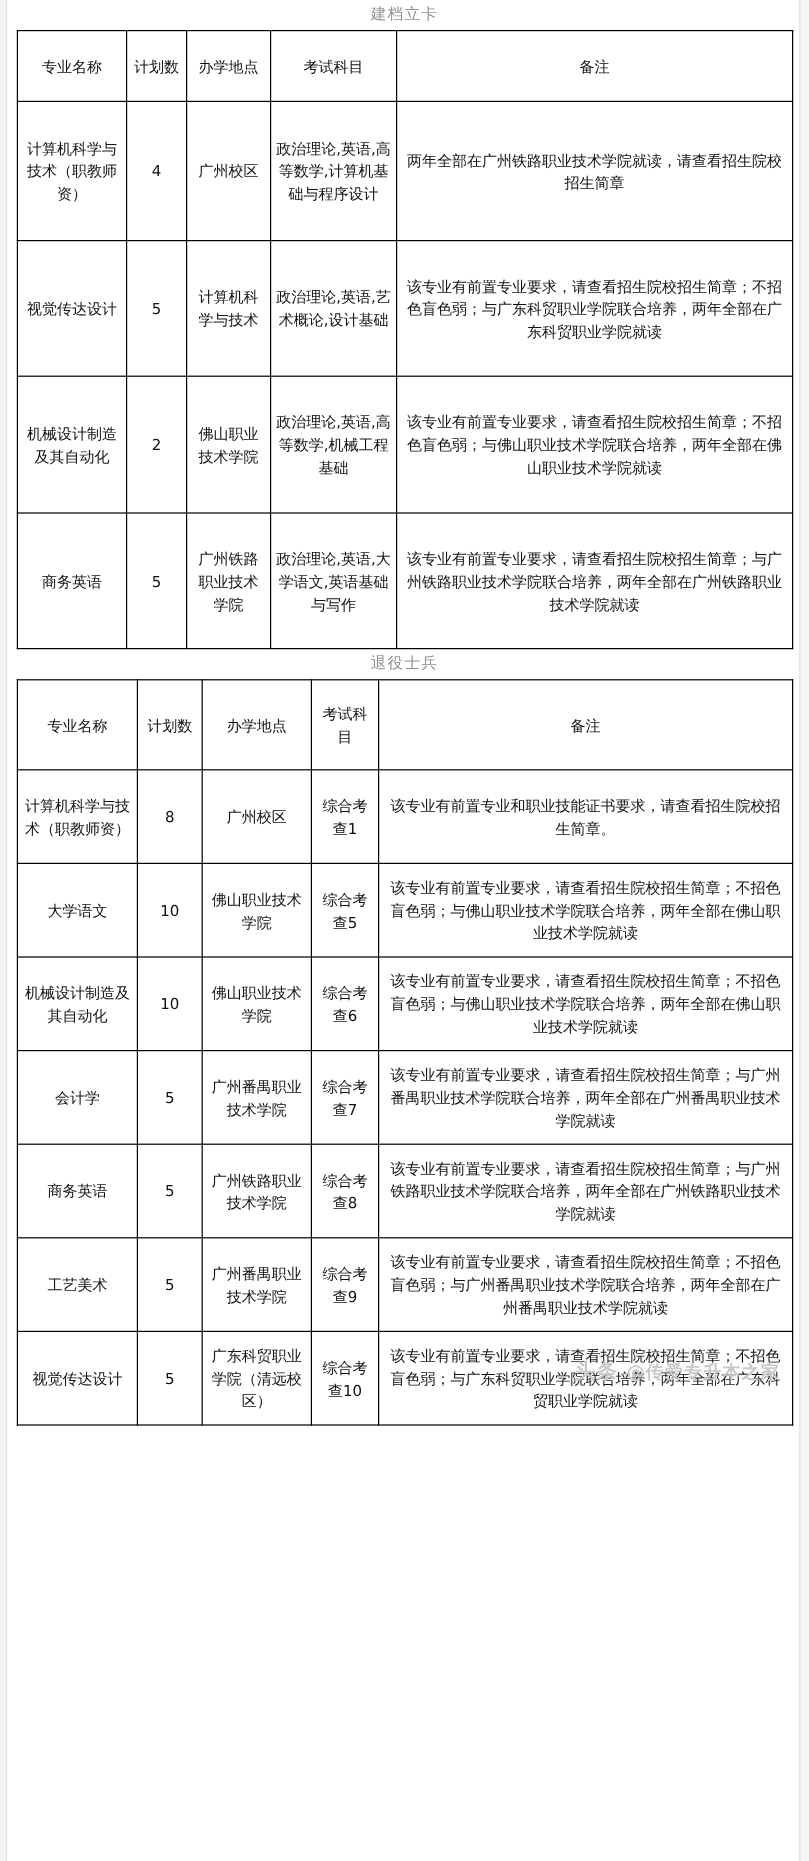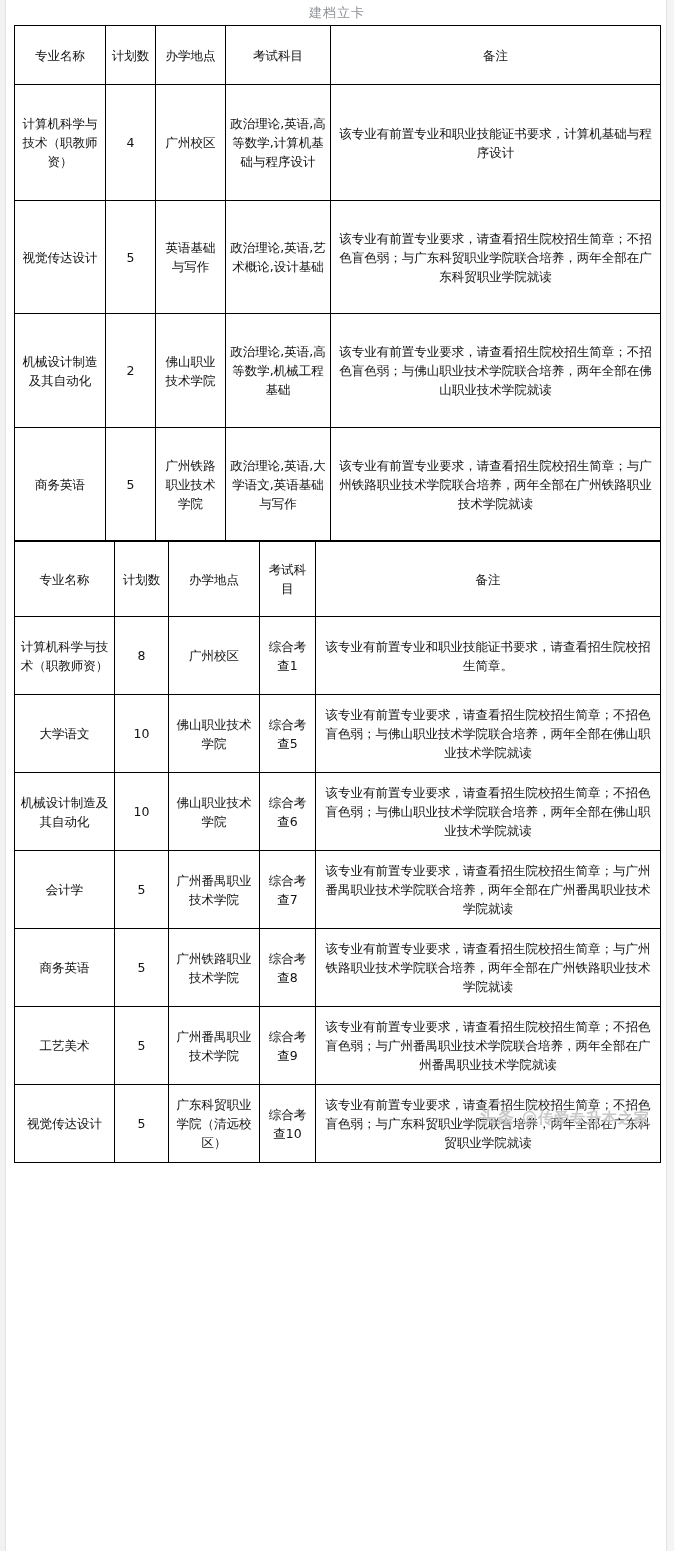--- a/index.html
+++ b/index.html
@@ -130,26 +130,26 @@
           <td>计划数</td>
           <td>办学地点</td>
           <td>考试科目</td>
           <td class="remark">备注</td>
         </tr>
         <tr class="r1">
           <td>计算机科学与技术（职教师资）</td>
           <td>4</td>
           <td>广州校区</td>
           <td>政治理论,英语,高等数学,计算机基础与程序设计</td>
-          <td class="remark">该专业有前置专业和职业技能证书要求，计算机基础与程序设计</td>
+          <td class="remark">两年全部在广州铁路职业技术学院就读，请查看招生院校招生简章</td>
         </tr>
         <tr class="r2">
           <td>视觉传达设计</td>
           <td>5</td>
-          <td>英语基础与写作</td>
+          <td>计算机科学与技术</td>
           <td>政治理论,英语,艺术概论,设计基础</td>
           <td class="remark">该专业有前置专业要求，请查看招生院校招生简章；不招色盲色弱；与广东科贸职业学院联合培养，两年全部在广东科贸职业学院就读</td>
         </tr>
         <tr class="r3">
           <td>机械设计制造及其自动化</td>
           <td>2</td>
           <td>佛山职业技术学院</td>
           <td>政治理论,英语,高等数学,机械工程基础</td>
           <td class="remark">该专业有前置专业要求，请查看招生院校招生简章；不招色盲色弱；与佛山职业技术学院联合培养，两年全部在佛山职业技术学院就读</td>
         </tr>
@@ -157,20 +157,21 @@
           <td>商务英语</td>
           <td>5</td>
           <td>广州铁路职业技术学院</td>
           <td>政治理论,英语,大学语文,英语基础与写作</td>
           <td class="remark">该专业有前置专业要求，请查看招生院校招生简章；与广州铁路职业技术学院联合培养，两年全部在广州铁路职业技术学院就读</td>
         </tr>
       </tbody>
     </table>
   </div>
 
+  <div class="section-title">退役士兵</div>
 
   <div class="tbl-wrap">
     <table class="grid t2">
       <colgroup>
         <col class="c1">
           <col class="c2">
           <col class="c3">
           <col class="c4">
           <col class="c5">
       </colgroup>

